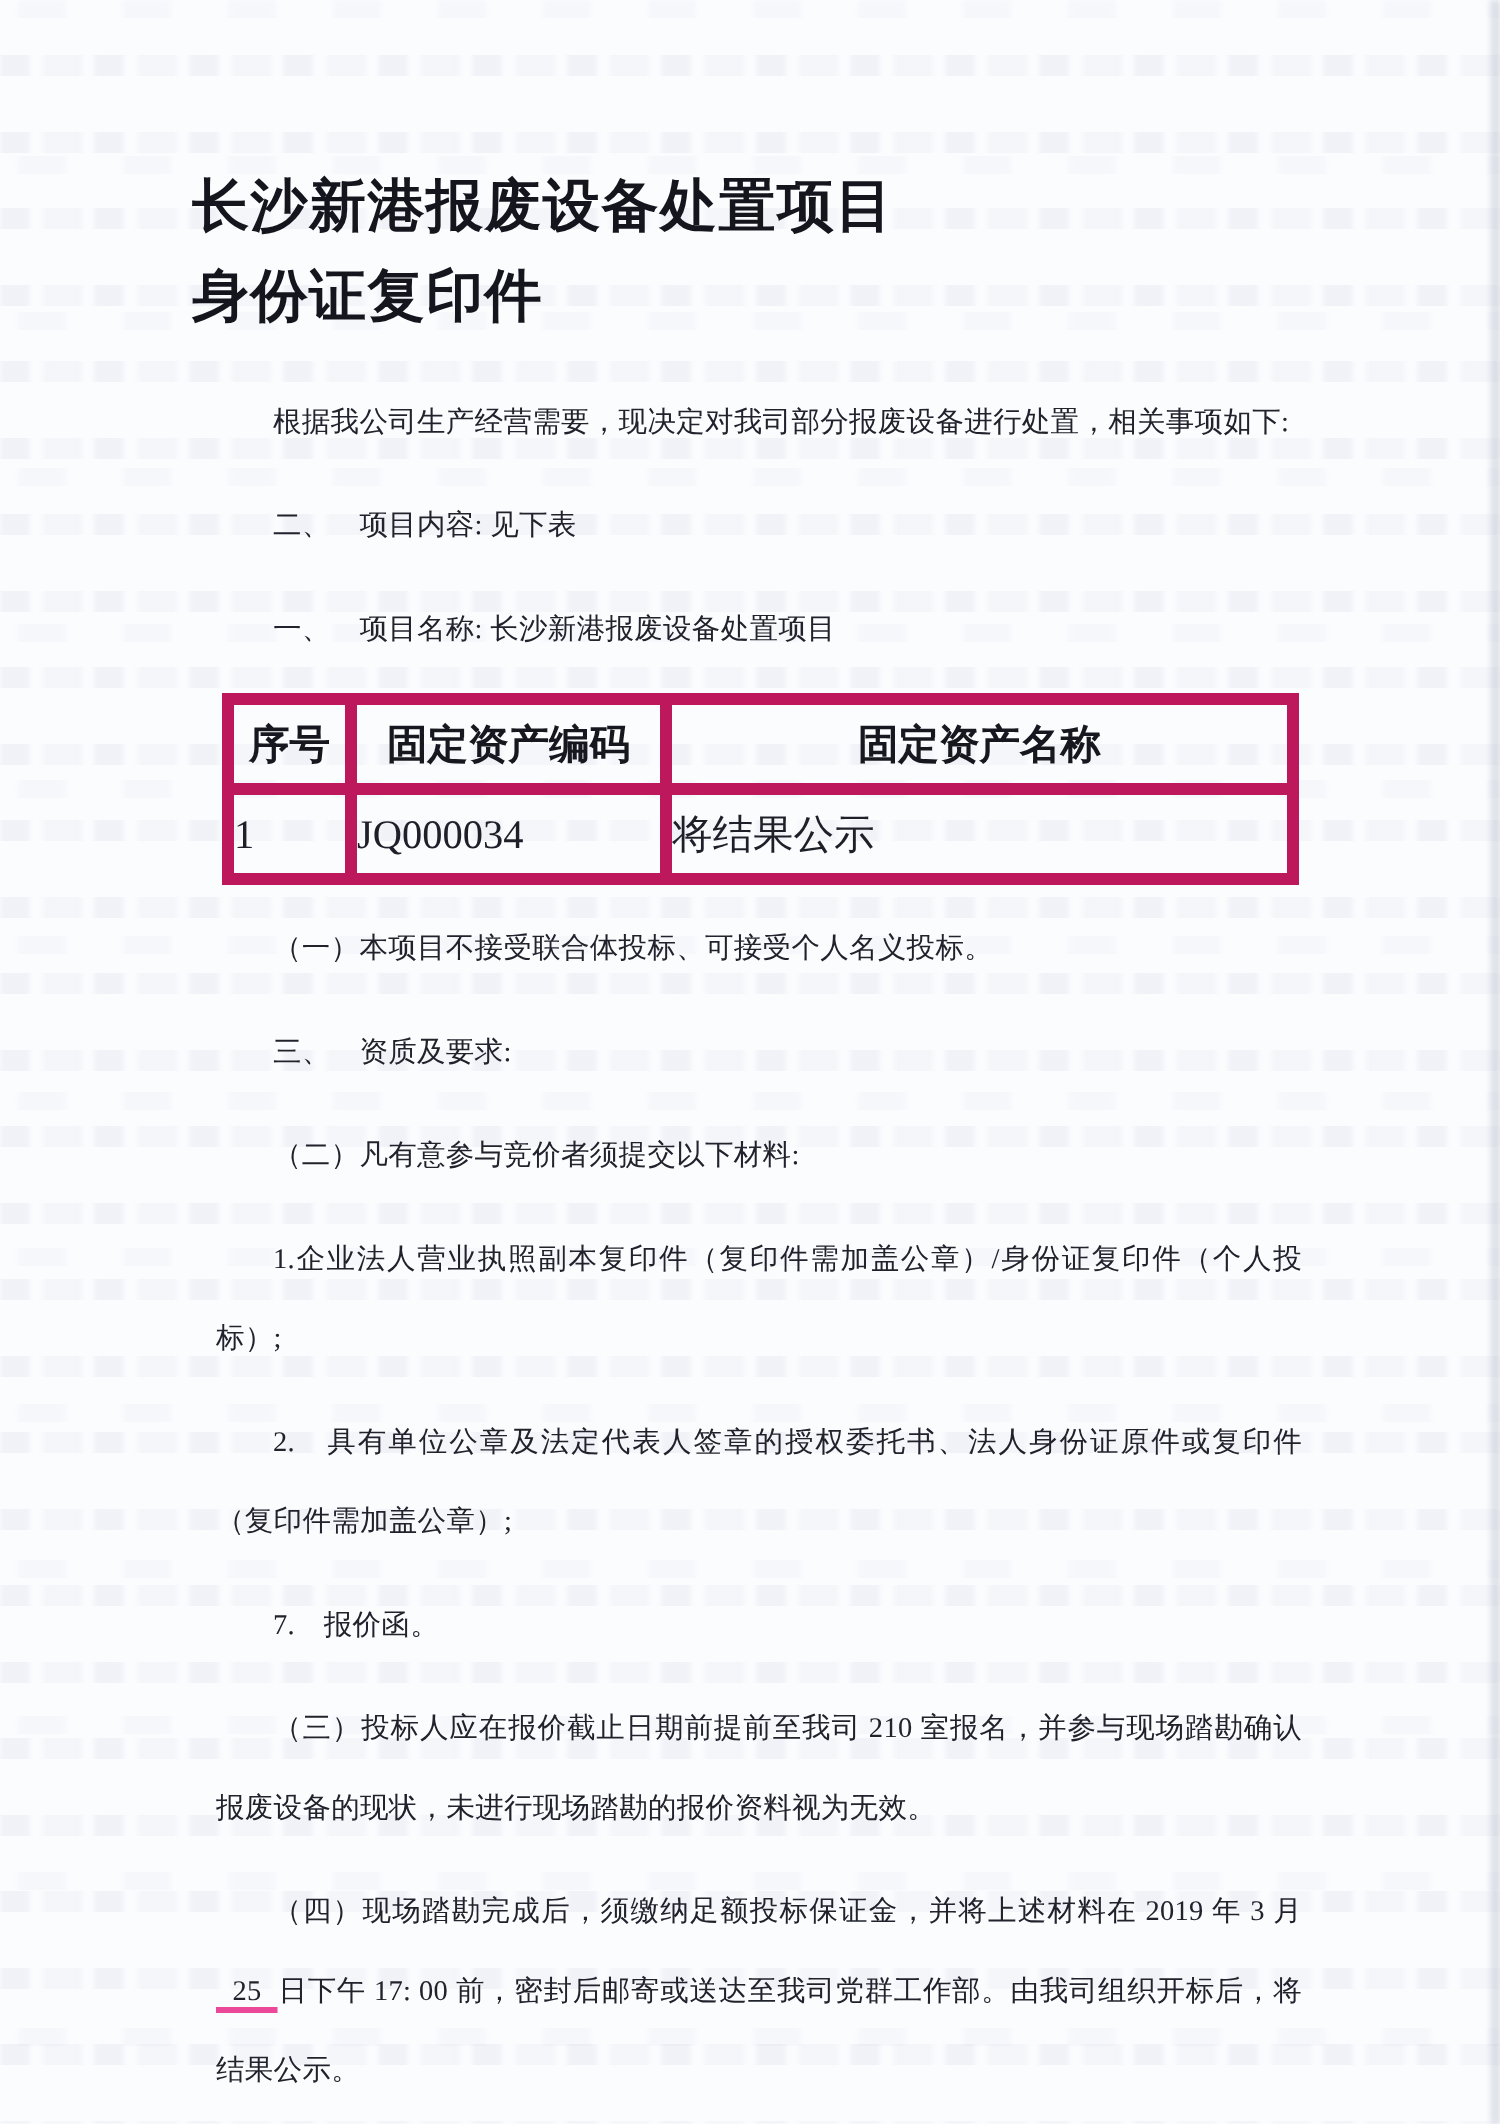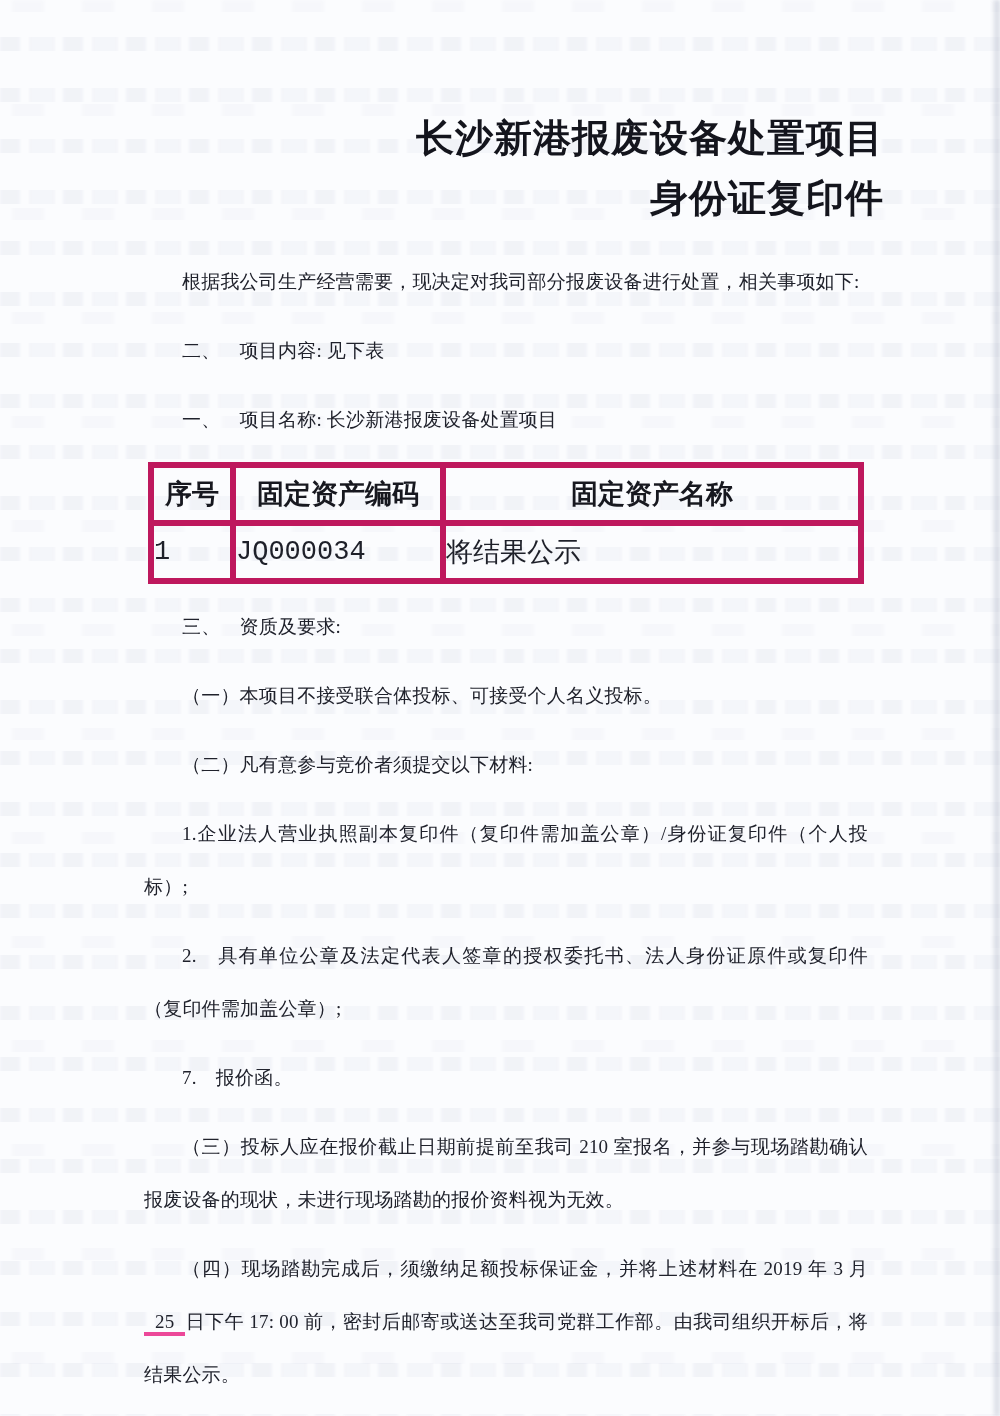--- a/index.html
+++ b/index.html
@@ -52,21 +52,21 @@
     position: absolute;
     left: 128px;
     top: 0;
     width: 756px;
   }
   .title {
     margin: 0;
     font-size: 38px;
     font-weight: bold;
     line-height: 60px;
-    text-align: right;
+    text-align: left;
     letter-spacing: 1px;
     color: #14151d;
   }
   .title-block { padding-top: 108px; }
   .content p {
     margin: 16px;
     font-size: 19px;
     line-height: 53px;
     text-align: justify;
     text-indent: 2em;
@@ -74,26 +74,25 @@
     color: #20222c;
   }
   p.first-para { margin-top: 27px; }
   table.asset {
     border-collapse: collapse;
     margin: 4px 0 2px 20px;
     width: 710px;
     table-layout: fixed;
   }
   table.asset th, table.asset td {
-    border: 6px solid #be185d;
+    border: 8px solid #be185d;
     height: 52px;
     vertical-align: middle;
     font-size: 27px;
     padding: 0;
-    font-family: Liberation Mono, monospace;
   }
   table.asset th { font-weight: bold; color: #17181f; }
   table.asset td { font-weight: normal; }
   col.c-idx  { width: 82px; }
   col.c-code { width: 210px; }
   col.c-name { width: 418px; }
   .u {
     border-bottom: 4px solid #ec4899;
     padding: 0 11px;
   }
@@ -132,22 +131,22 @@
       </thead>
       <tbody>
         <tr>
           <td>1</td>
           <td>JQ000034</td>
           <td>将结果公示</td>
         </tr>
       </tbody>
     </table>
 
+    <p>（一）本项目不接受联合体投标、可接受个人名义投标。</p>
     <p>三、　资质及要求:</p>
-    <p>（一）本项目不接受联合体投标、可接受个人名义投标。</p>
     <p>（二）凡有意参与竞价者须提交以下材料:</p>
     <p>1.企业法人营业执照副本复印件（复印件需加盖公章）/身份证复印件（个人投标）;</p>
     <p>2.　具有单位公章及法定代表人签章的授权委托书、法人身份证原件或复印件（复印件需加盖公章）;</p>
     <p>7.　报价函。</p>
     <p>（三）投标人应在报价截止日期前提前至我司 210 室报名，并参与现场踏勘确认报废设备的现状，未进行现场踏勘的报价资料视为无效。</p>
 
     <p><span>（四）现场踏勘完成后，须缴纳足额投标保证金，并将上述材料在 2019 年 3 月</span><span class="u">25</span><span>日下午 17: 00 前，密封后邮寄或送达至我司党群工作部。由我司组织开标后，将结果公示。</span></p>
   </div>
 </div>
 

